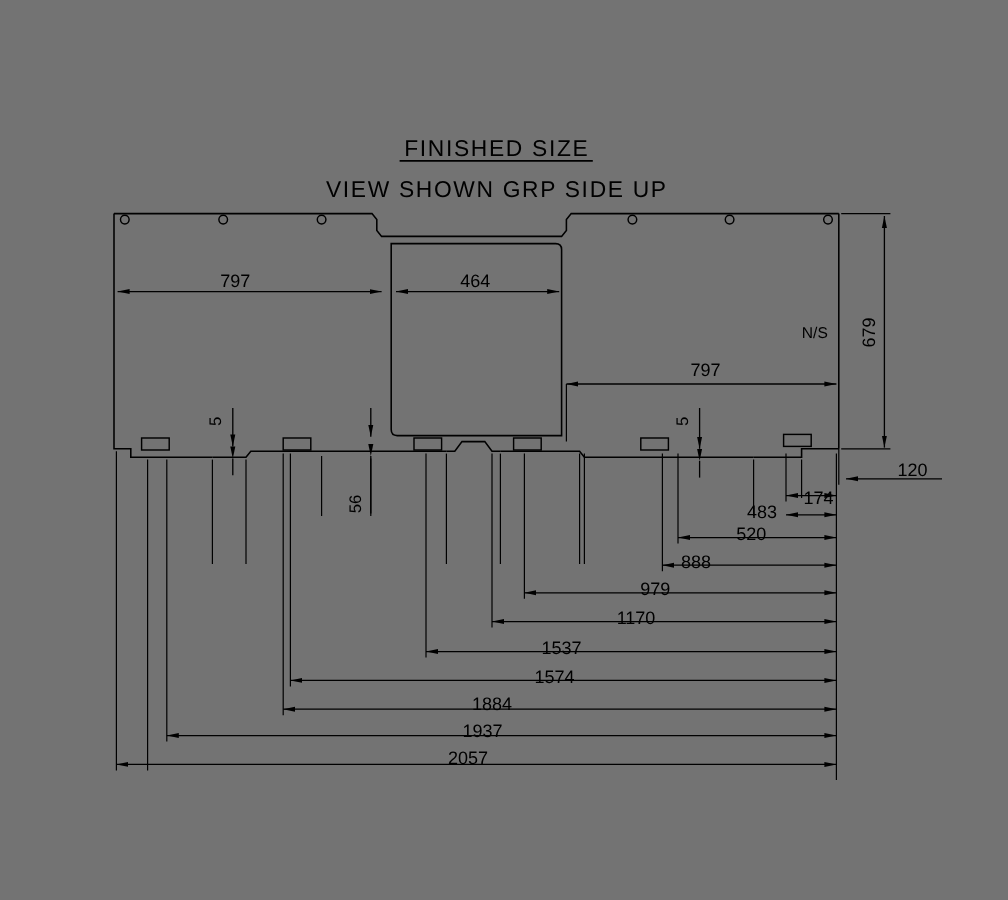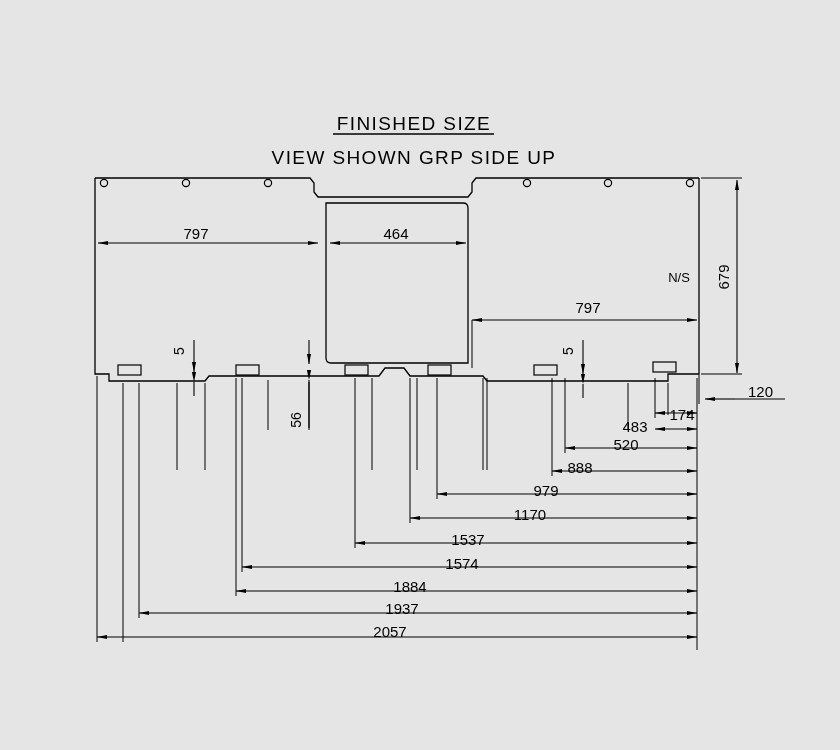--- a/index.html
+++ b/index.html
@@ -1,17 +1,17 @@
 <!DOCTYPE html>
 <html><head>
 <meta charset="utf-8">
 <style>
   html,body{margin:0;padding:0;background:#ffffff;}
   body{width:840px;height:750px;font-family:"Liberation Sans",sans-serif;}
-  #stage{position:relative;width:840px;height:750px;overflow:hidden;background:#e5e5e5;}
+  #stage{position:relative;width:840px;height:750px;overflow:hidden;background:#737373;}
   svg{display:block;}
   .ttl{font-family:"Liberation Sans",sans-serif;}
 </style>
 </head>
 <body>
 
 <div id="stage">
 <svg width="840" height="750" viewBox="0 0 840 750">
   <defs>
     <marker id="ar" markerWidth="11" markerHeight="7" refX="10" refY="3.5" orient="auto" markerUnits="userSpaceOnUse">

